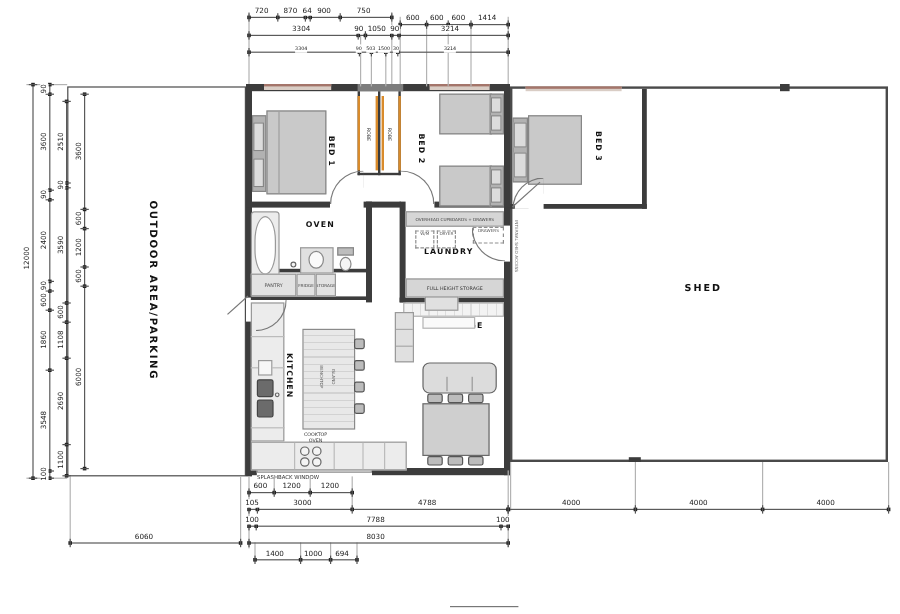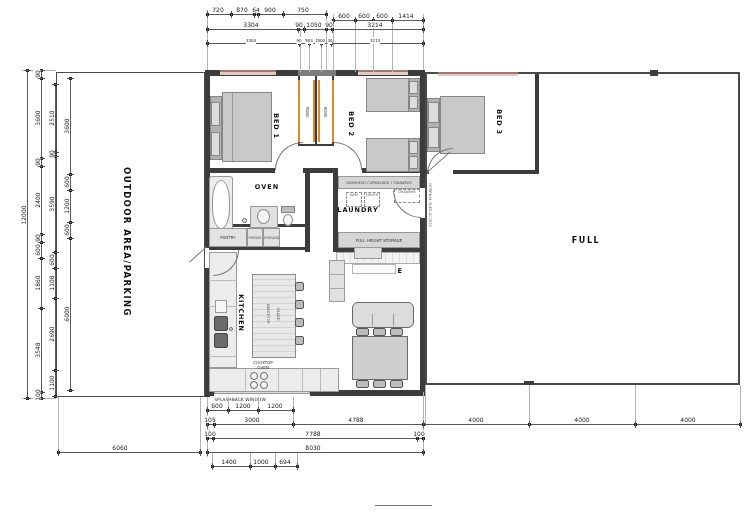--- a/index.html
+++ b/index.html
@@ -34,21 +34,21 @@
 <body>
 
 <div id="plan">
 
   <div class="abs" style="left:56px;top:72px;width:149px;height:325px;border:1.5px solid #4a4a4a;box-sizing:border-box;"></div>
   <div class="lbl" style="left:127px;top:242px;transform:translate(-50%,-50%) rotate(90deg);font-size:8.5px;letter-spacing:1.4px;">OUTDOOR AREA/PARKING</div>
 
   <div class="abs" style="left:425px;top:72px;width:315px;height:313px;border:2px solid #4a4a4a;box-sizing:border-box;"></div>
   <div class="w" style="left:650px;top:70px;width:8px;height:6px;"></div>
   <div class="w" style="left:524px;top:381px;width:10px;height:4px;"></div>
-  <div class="lbl" style="left:586px;top:240px;font-size:8px;letter-spacing:1.6px;">FULL</div>
+  <div class="lbl" style="left:586px;top:240px;font-size:8px;letter-spacing:1.6px;">SHED</div>
 
   <div class="w" style="left:205px;top:70px;width:220px;height:6px;"></div>
   <div class="w" style="left:205px;top:70px;width:5px;height:178px;"></div>
   <div class="w" style="left:205px;top:268px;width:5px;height:129px;"></div>
   <div class="w" style="left:205px;top:390px;width:9px;height:6px;"></div>
   <div class="w" style="left:310px;top:390px;width:115px;height:6px;"></div>
   <div class="abs" style="left:214px;top:391px;width:96px;height:3px;background:#dcdcdc;border:1px solid #999;box-sizing:border-box;"></div>
   <div class="w" style="left:420px;top:70px;width:5px;height:118px;"></div>
   <div class="w" style="left:420px;top:218px;width:5px;height:178px;"></div>
 
@@ -77,21 +77,21 @@
 
   <div class="win" style="left:220px;top:70px;width:56px;height:5px;"></div>
   <div class="win" style="left:358px;top:70px;width:50px;height:5px;"></div>
   <div class="win" style="left:438px;top:72px;width:80px;height:4px;"></div>
   <div class="abs" style="left:298px;top:70px;width:38px;height:6px;background:#7d7d7d;"></div>
 
   <div class="vlbl" style="left:276px;top:126px;">BED 1</div>
   <div class="vlbl" style="left:351px;top:124px;">BED 2</div>
   <div class="vlbl" style="left:499px;top:122px;">BED 3</div>
   <div class="lbl" style="left:267px;top:187px;">OVEN</div>
-  <div class="lbl" style="left:358px;top:210px;">LAUNDRY</div>
+  <div class="lbl" style="left:374px;top:210px;">LAUNDRY</div>
   <div class="lbl" style="left:385px;top:271px;">LOUNGE</div>
   <div class="vlbl" style="left:241px;top:313px;">KITCHEN</div>
   <div class="lbl" style="left:380px;top:358px;font-size:6px;">DINING</div>
   <div class="tinyv" style="left:307px;top:112px;font-size:4px;color:#333;">ROBE</div>
   <div class="tinyv" style="left:325px;top:112px;font-size:4px;color:#333;">ROBE</div>
   <div class="tinyv" style="left:430px;top:205px;">INTERNAL SHED ACCESS</div>
 
   <div class="f" style="left:210px;top:96px;width:12px;height:64px;background:#b2b2b2;"></div>
   <div class="f" style="left:211px;top:102px;width:9px;height:24px;background:#dcdcdc;"></div>
   <div class="f" style="left:211px;top:132px;width:9px;height:24px;background:#dcdcdc;"></div>

